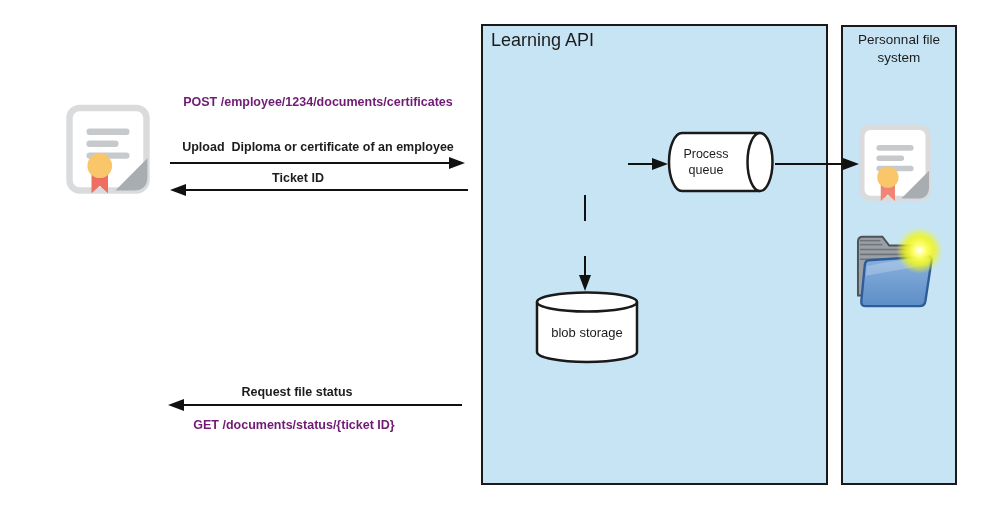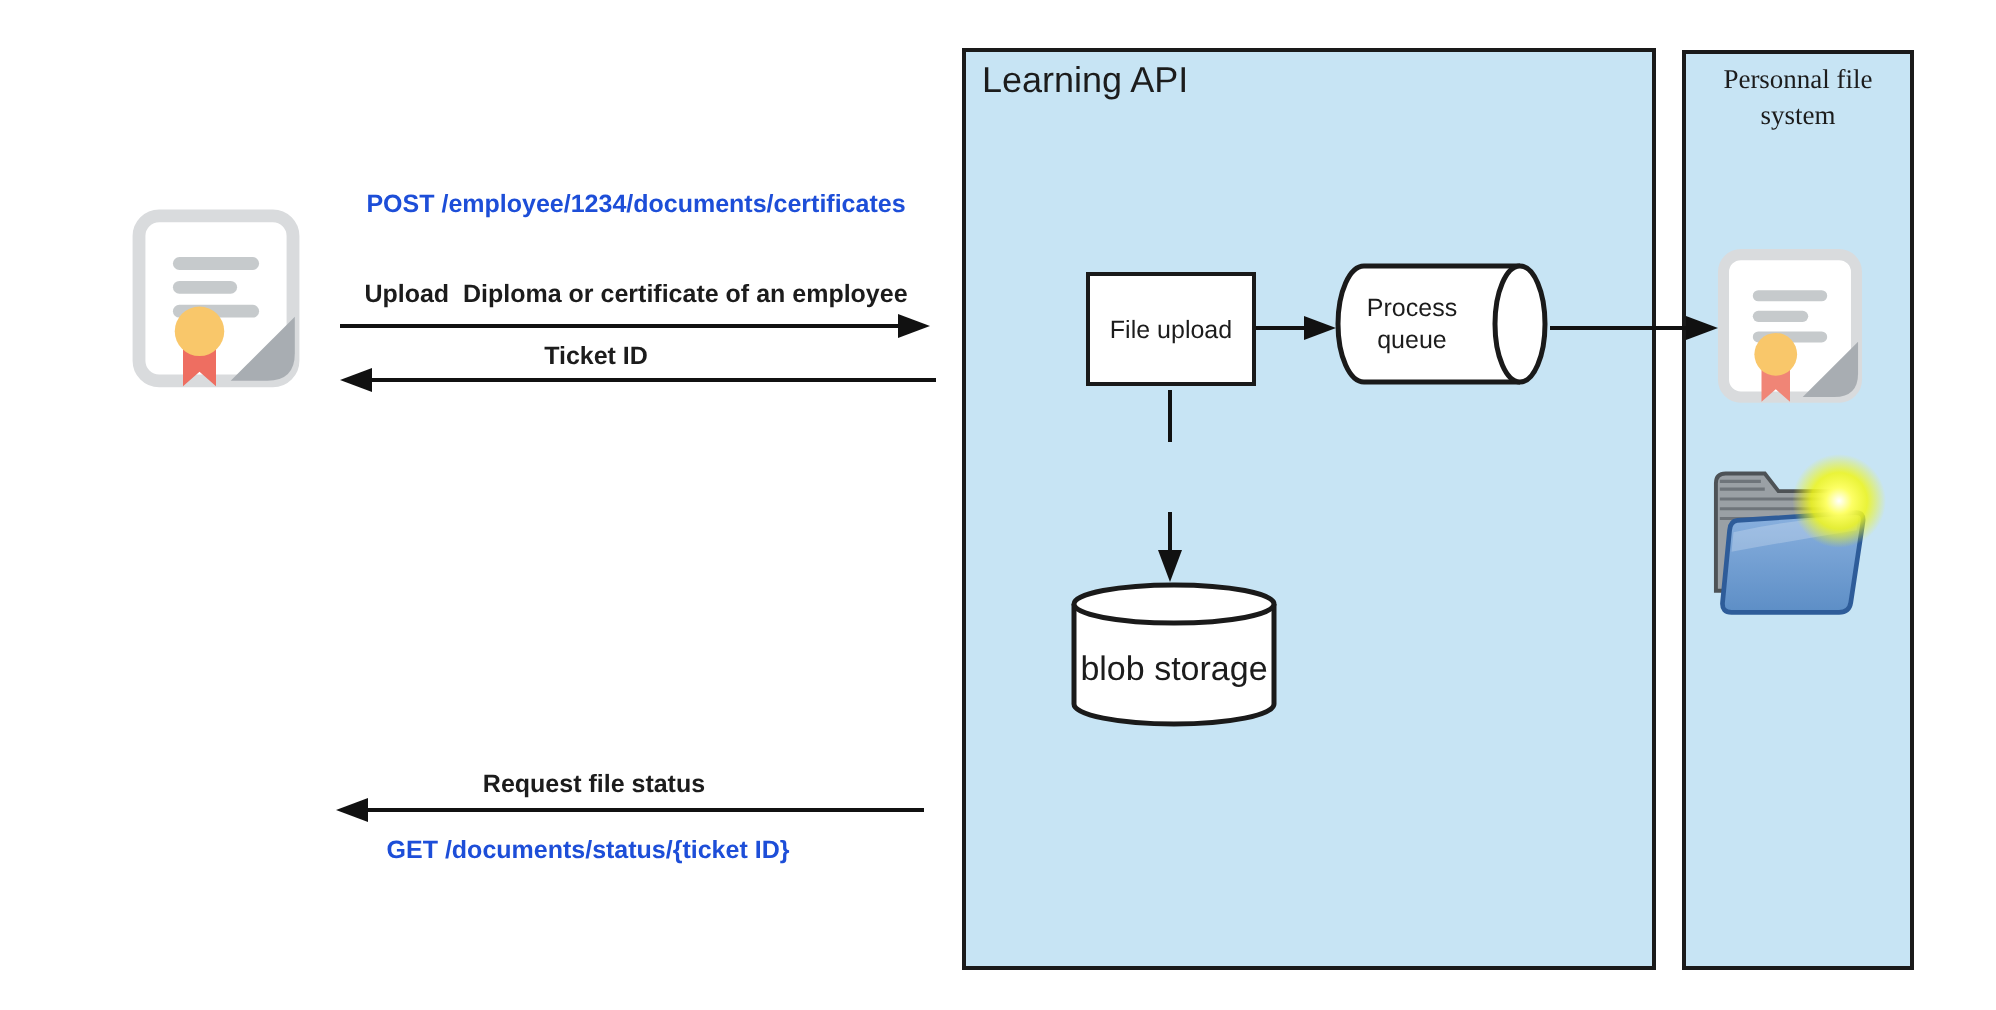--- a/index.html
+++ b/index.html
@@ -6,38 +6,38 @@
   .canvas{
     position:relative;width:998px;height:505px;background:#ffffff;overflow:hidden;
     font-family:"Liberation Sans","DejaVu Sans",sans-serif;color:#1c1c1c;
   }
   
   .lane{position:absolute;box-sizing:border-box;border:2px solid #1a1a1a;}
   .lane-white{background:#ffffff;}
   .lane-blue{background:#c7e4f4;}
   #lm-box{left:53px;top:54px;width:117px;height:415px;}
   #api-box{left:481px;top:24px;width:347px;height:461px;}
-  #pfs-box{left:841px;top:25px;width:116px;height:460px;font-family:Liberation Serif, serif;}
+  #pfs-box{left:841px;top:25px;width:116px;height:460px;}
   .lane-title-center{display:block;text-align:center;padding-top:6px;font-size:15px;}
   #api-title{display:block;padding:4px 0 0 8px;font-size:18px;}
   #pfs-title{display:block;text-align:center;padding:4px 8px 0 8px;font-size:13.5px;line-height:1.35;}
   
   #file-upload{
     position:absolute;left:543px;top:136px;width:85px;height:57px;box-sizing:border-box;
     background:#ffffff;border:2px solid #1a1a1a;display:flex;align-items:center;justify-content:center;
     font-size:12.5px;text-align:center;
   }
   .cyl-svg{position:absolute;}
   #pq-svg{left:667px;top:131px;width:108px;height:64px;}
   #pq-label{position:absolute;left:667px;top:133px;width:78px;height:58px;display:flex;align-items:center;justify-content:center;text-align:center;font-size:12.5px;line-height:1.3;}
   #blob-svg{left:535px;top:291px;width:104px;height:73px;}
-  #blob-label{position:absolute;left:537px;top:325px;width:100px;text-align:center;font-size:17px;}
+  #blob-label{position:absolute;left:537px;top:325px;width:100px;text-align:center;font-size:13px;}
   
   .msg{position:absolute;font-size:12.5px;text-align:center;white-space:pre-wrap;font-weight:bold;}
-  .msg-pink{font-weight:bold;color:#1d4ed8;}
+  .msg-pink{font-weight:bold;color:#701a75;}
   #msg-post{left:170px;top:95px;width:296px;}
   #msg-upload{left:170px;top:140px;width:296px;}
   #msg-ticket{left:150px;top:171px;width:296px;}
   #msg-request{left:149px;top:385px;width:296px;}
   #msg-get{left:146px;top:418px;width:296px;}
   #msg-temp{left:550px;top:221px;width:70px;text-align:center;line-height:1.35;}
   
   .hline{position:absolute;height:0;border-top:2px solid #111;}
   .vline{position:absolute;width:0;border-left:2px solid #111;}
   .ah-r{position:absolute;width:0;height:0;border-top:6px solid transparent;border-bottom:6px solid transparent;border-left:16px solid #111;}
@@ -82,23 +82,20 @@
 
   <div class="msg" id="msg-ticket">Ticket ID</div>
   <div class="hline" style="left:184px;top:189px;width:284px;"></div>
   <div class="ah-l" style="left:170px;top:184px;"></div>
 
   <div class="msg" id="msg-request">Request file status</div>
   <div class="hline" style="left:182px;top:404px;width:280px;"></div>
   <div class="ah-l" style="left:168px;top:399px;"></div>
   <div class="msg msg-pink" id="msg-get">GET /documents/status/{ticket ID}</div>
 
-  <div id="file-upload">
-    <span>File upload</span>
-  </div>
 
   <div class="hline" style="left:628px;top:163px;width:26px;"></div>
   <div class="ah-r" style="left:652px;top:158px;"></div>
 
   <svg class="cyl-svg" id="pq-svg" viewBox="0 0 108 64">
     <path d="M93 2 H15 A13 29 0 0 0 15 60 H93" fill="#ffffff" stroke="#1a1a1a" stroke-width="2.5"></path>
     <ellipse cx="93" cy="31" rx="12.5" ry="29" fill="#ffffff" stroke="#1a1a1a" stroke-width="2.5"></ellipse>
   </svg>
   <div id="pq-label">Process queue</div>
 

